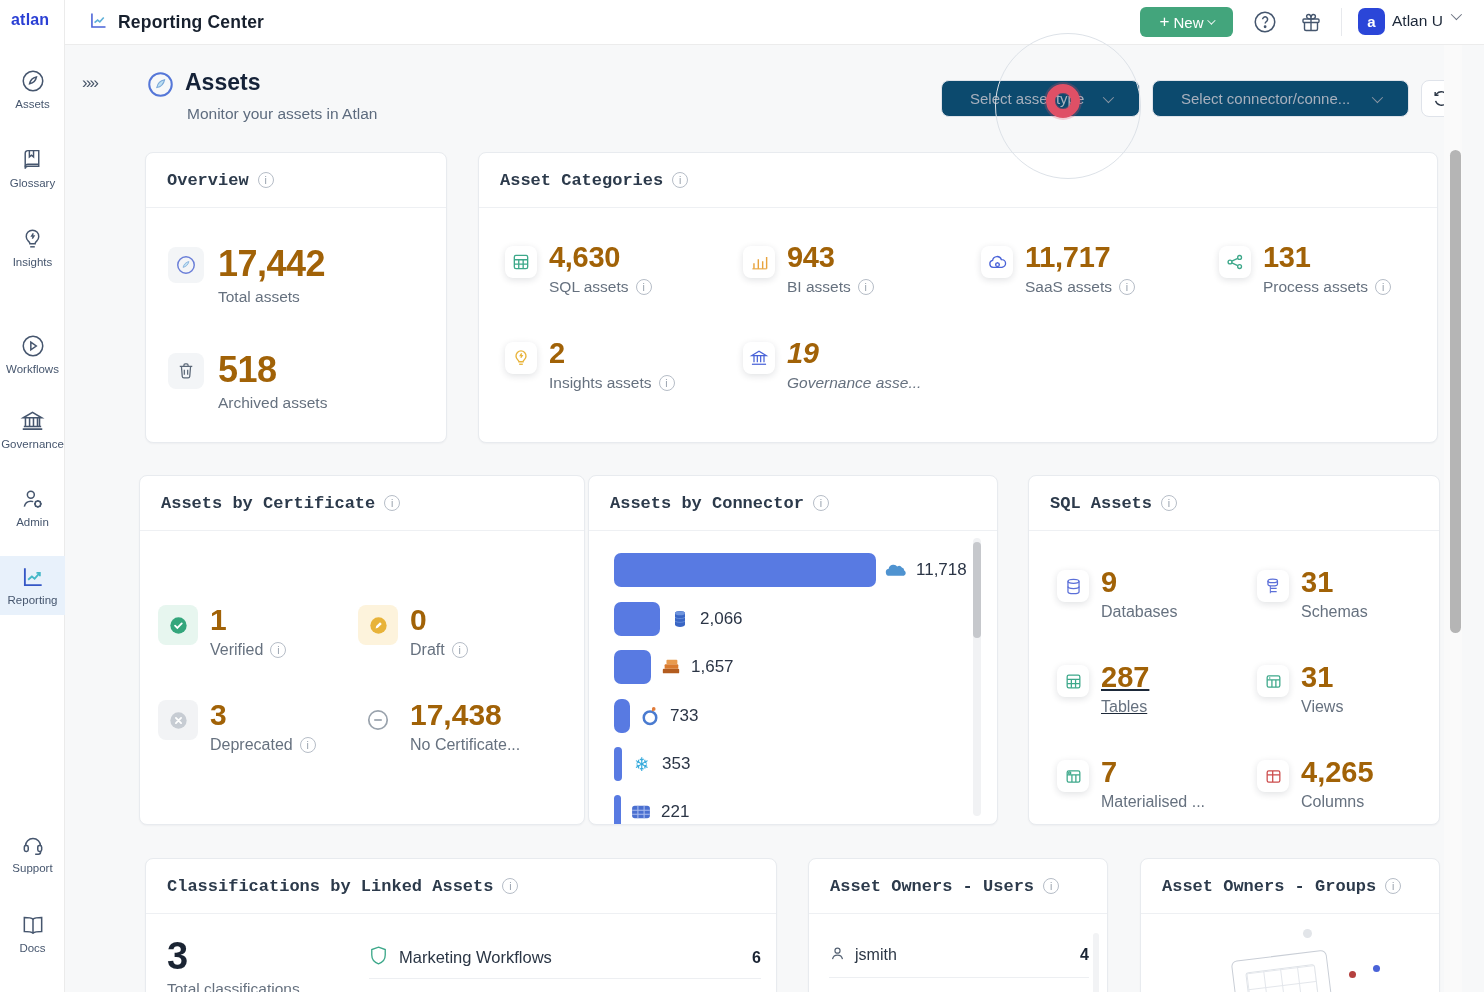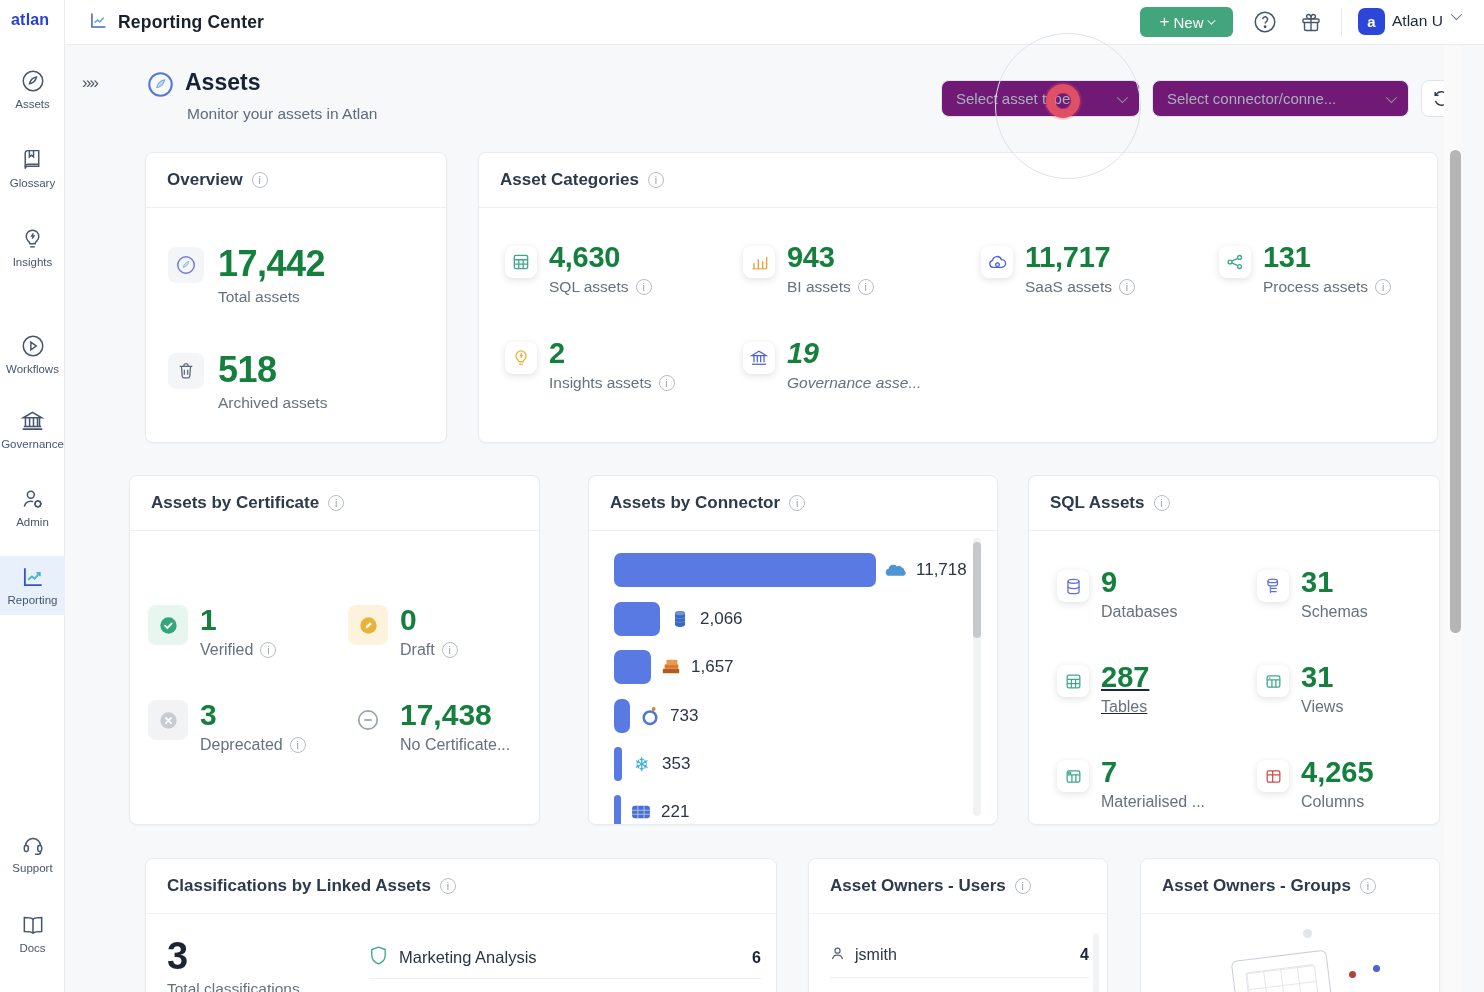--- a/index.html
+++ b/index.html
@@ -31,46 +31,46 @@
   .side-item.active { background:#e8f1fb; padding:8px 0 9px; }
   .side-item svg { display:block; margin:0 auto; }
 
   
   .main { position:absolute; left:65px; top:45px; width:1419px; height:947px; background:#f7f8f9; }
   .collapse-btn { position:absolute; left:17px; top:28px; font-size:17px; color:#475569; cursor:pointer; letter-spacing:-2px; }
   .ph-icon { position:absolute; left:82px; top:26px; }
   .ph-title { position:absolute; left:120px; top:24px; font-size:23px; font-weight:700; color:#152238; }
   .ph-sub { position:absolute; left:122px; top:60px; font-size:15.5px; color:#5d6b7e; }
 
-  .select { position:absolute; top:35px; height:37px; background:#701a75; border:1px solid #dfe3ea; border-radius:8px; display:flex; align-items:center; padding:0 14px; font-size:15px; color:#a8b0bd; cursor:pointer; }
+  .select { position:absolute; top:35px; height:37px; background:#0c4a6e; border:1px solid #dfe3ea; border-radius:8px; display:flex; align-items:center; padding:0 28px; font-size:15px; color:#a8b0bd; cursor:pointer; }
   .select .chev { color:#8d97a5; margin-left:auto; }
   .sel-type { left:876px; width:199px; }
   .sel-conn { left:1087px; width:257px; }
   .refresh-btn { position:absolute; left:1356px; top:35px; width:40px; height:37px; background:#fff; border:1px solid #dfe3ea; border-radius:8px; display:flex; align-items:center; justify-content:center; cursor:pointer; color:#2c3747; }
 
   .cursor-halo { position:absolute; left:930px; top:-12px; width:146px; height:146px; border:1.5px solid #dde2e8; border-radius:50%; pointer-events:none; z-index:30; }
   .cursor-ring { position:absolute; left:981px; top:39px; width:34px; height:34px; border:9px solid #df5066; border-radius:50%; pointer-events:none; z-index:31; box-shadow:0 0 0 2px rgba(223,80,102,.25), inset 0 0 0 1px rgba(223,80,102,.3); }
 
   
   .card { position:absolute; background:#fff; border:1px solid #e8ebef; border-radius:8px; box-shadow:0 1px 2px rgba(16,24,40,.04); overflow:hidden; }
   .card-head { position:absolute; left:0; top:0; right:0; height:55px; border-bottom:1px solid #eef0f3; display:flex; align-items:center; padding:0 21px; gap:9px; }
-  .card-title { font-size:17px; font-weight:600; color:#2c3a4b; }
+  .card-title { font-size:17px; font-weight:600; color:#2c3a4b;font-family:Liberation Mono, monospace; }
   .info-ic { width:16px; height:16px; border:1px solid #b6bdc7; border-radius:50%; color:#97a0ac; font-size:10.5px; line-height:14px; text-align:center; font-style:normal; cursor:pointer; flex:0 0 auto; }
 
   .card-overview      { left:80px;  top:107px; width:302px; height:291px; }
   .card-categories    { left:413px; top:107px; width:960px; height:291px; }
-  .card-certificate   { left:64px;  top:430px; width:411px; height:350px; }
+  .card-certificate   { left:74px;  top:430px; width:446px; height:350px; }
   .card-connector     { left:523px; top:430px; width:410px; height:350px; }
   .card-sql           { left:963px; top:430px; width:412px; height:350px; }
   .card-classif       { left:80px;  top:813px; width:632px; height:175px; }
   .card-users         { left:743px; top:813px; width:300px; height:175px; }
   .card-groups        { left:1075px;top:813px; width:300px; height:175px; }
 
   .stat { position:absolute; }
-  .stat .num { font-weight:700; color:#15803d; }
+  .stat .num { font-weight:700; color:#a16207; }
   .stat .lab { color:#66717f; display:flex; align-items:center; gap:7px; white-space:nowrap; }
   .icon-sq { display:flex; align-items:center; justify-content:center; border-radius:8px; }
   .sq-gray { background:#f3f5f7; }
   .sq-shadow { background:#fff; box-shadow:0 2px 7px rgba(20,30,50,.13); }
 
   .ov-num { font-size:36px; letter-spacing:-.5px; }
   .ov-lab { font-size:15.5px; margin-top:3px; }
 
   .cat-num { font-size:29px; letter-spacing:-.3px; }
   .cat-lab { font-size:15.5px; margin-top:4px; }
@@ -673,21 +673,21 @@
       <div class="classif-total">
         <div class="num">3</div>
         <div class="lab">Total classifications</div>
       </div>
       <div class="classif-row">
         <span>
           <svg width="19" height="21" viewBox="0 0 24 26" fill="none" stroke="#3da88a" stroke-width="1.7">
               <path d="M12 2.5l8.5 3v7c0 5.5-3.5 9.4-8.5 11-5-1.6-8.5-5.5-8.5-11v-7z"></path>
             </svg>
         </span>
-        <span class="nm">Marketing Analysis</span>
+        <span class="nm">Marketing Workflows</span>
         <span class="cnt">6</span>
       </div>
     </section>
 
     <section class="card card-users">
       <div class="card-head">
         <span class="card-title">Asset Owners - Users</span>
         <i class="info-ic">i</i>
       </div>
       <div class="user-row">

